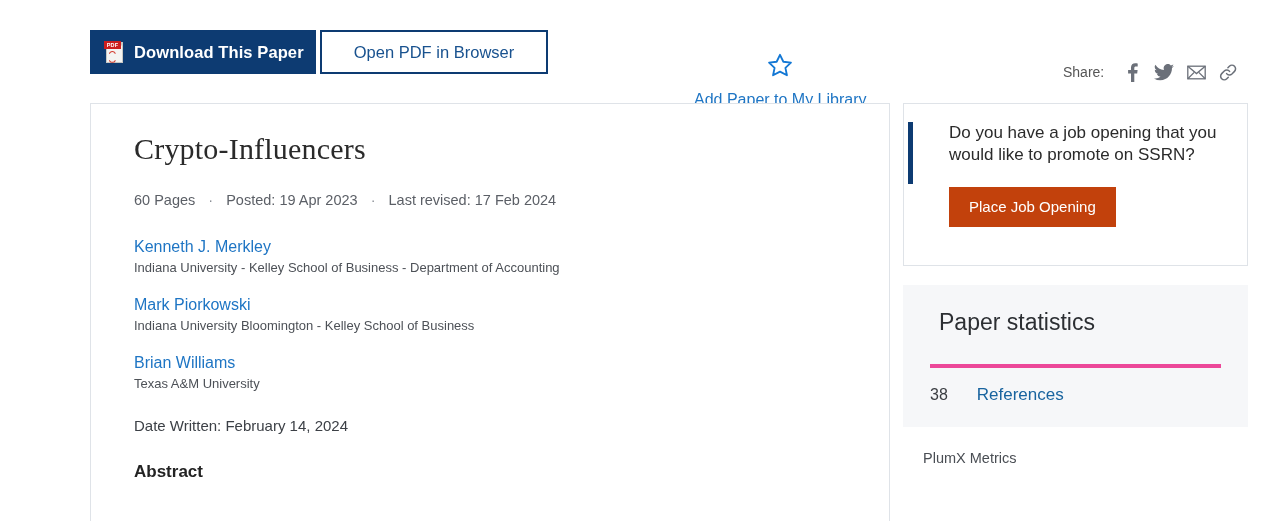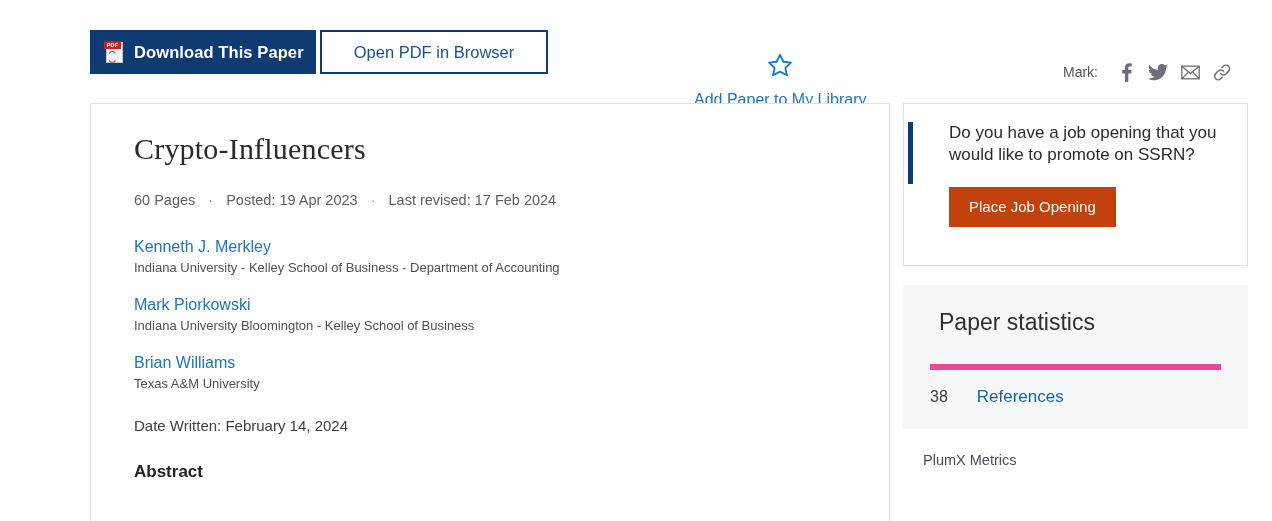--- a/index.html
+++ b/index.html
@@ -266,21 +266,21 @@
     color: #6a6e75;
     text-transform: uppercase;
     margin-bottom: 3px;
     white-space: nowrap;
   }
   .stat-val {
     font-size: 17px;
     color: #2c2f33;
   }
   .stats-div {
-    border-top: 6px solid #ec4899;
+    border-top: 4px solid #ec4899;
     margin: 20px 0 0 0;
     padding-top: 17px;
     display: flex;
     align-items: baseline;
     gap: 29px;
   }
   .ref-count {
     font-size: 16px;
     color: #3a3d42;
   }
@@ -322,21 +322,21 @@
   <div class="add-library">
     <span>
       <svg width="26" height="26" viewBox="0 0 24 24" fill="none" stroke="#1277d4" stroke-width="1.7" stroke-linejoin="round" stroke-linecap="round">
         <polygon points="12,2.6 15.1,9.0 22.1,9.8 17.0,14.6 18.4,21.5 12,18.1 5.6,21.5 7.0,14.6 1.9,9.8 8.9,9.0"></polygon>
       </svg>
     </span>
     <span class="lbl">Add Paper to My Library</span>
   </div>
 
   <div class="share-wrap">
-    <span class="share-label">Mark:</span>
+    <span class="share-label">Share:</span>
 
     <span class="share-ico">
       <svg width="11" height="19" viewBox="0 0 11 19" fill="#6b7079">
         <path d="M7.3 19V10.4h2.9l.4-3.3H7.3V5c0-1 .3-1.6 1.6-1.6h1.8V.5C10.4.4 9.4.3 8.2.3 5.7.3 4 1.8 4 4.6v2.5H1.1v3.3H4V19h3.3z"></path>
       </svg>
     </span>
 
     <span class="share-ico">
       <svg width="20" height="17" viewBox="0 0 20 17" fill="#6b7079">
         <path d="M20 2.0c-.74.33-1.53.55-2.36.65a4.12 4.12 0 0 0 1.8-2.27c-.79.47-1.67.81-2.6 1A4.1 4.1 0 0 0 9.8 5.12c0 .32.03.63.1.93A11.64 11.64 0 0 1 1.4.75a4.1 4.1 0 0 0 1.27 5.47A4.07 4.07 0 0 1 .8 5.7v.05a4.1 4.1 0 0 0 3.29 4.02c-.45.12-.93.18-1.42.07a4.11 4.11 0 0 0 3.83 2.85A8.23 8.23 0 0 1 0 14.4a11.6 11.6 0 0 0 6.29 1.84c7.55 0 11.68-6.25 11.68-11.67l-.01-.53A8.3 8.3 0 0 0 20 2.0z"></path>

